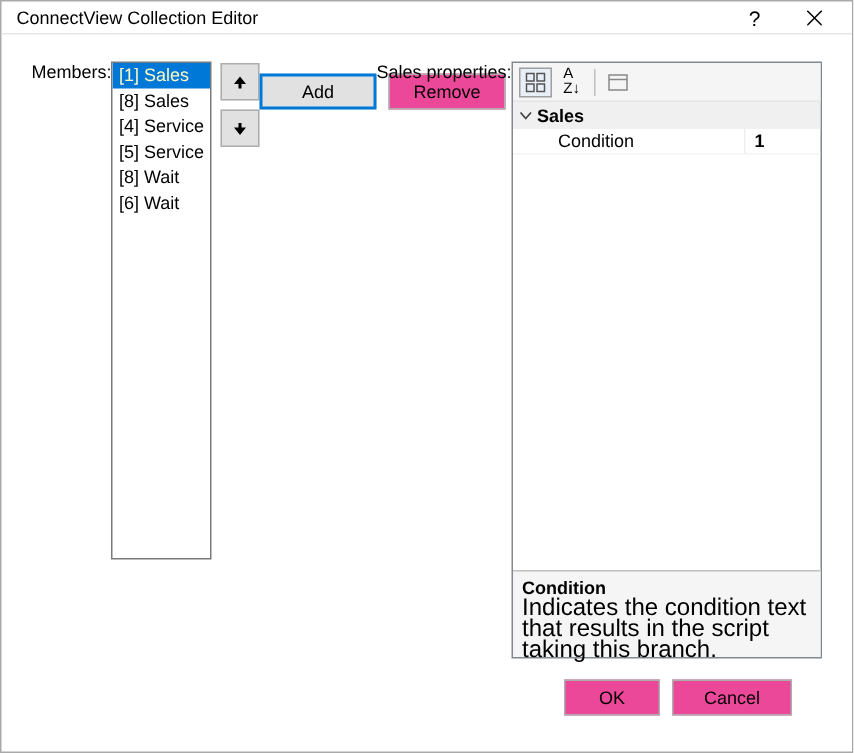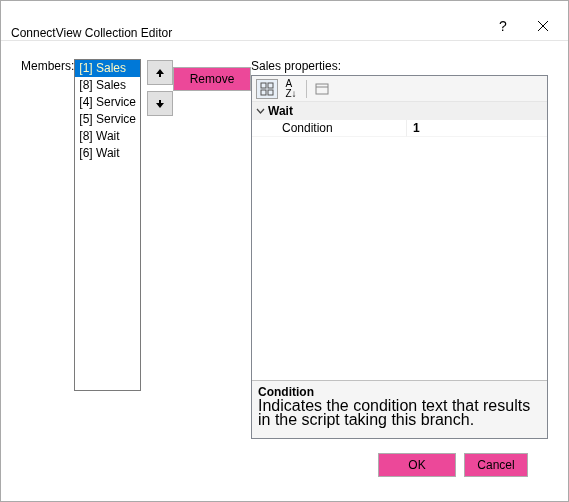--- a/index.html
+++ b/index.html
@@ -12,23 +12,23 @@
   }
   .window {
     width: 569px;
     height: 502px;
     border: 1px solid #a9a9a9;
     display: flex;
     flex-direction: column;
     background: #fff;
   }
   .titlebar {
-    height: 40px;
-    display: flex;
-    align-items: flex-end;
+    height: 22px;
+    display: flex;
+    align-items: center;
     padding: 0 5px 0 10px;
     border-bottom: 1px solid #e5e5e5;
   }
   .titlebar-title { flex: 1; font-size: 12px; }
   .titlebar-btn {
     width: 40px;
     height: 28px;
     display: flex;
     align-items: center;
     justify-content: center;
@@ -102,21 +102,21 @@
     justify-content: center;
     font-size: 12px;
   }
   .btn.primary {
     border: 2px solid #0078d7;
     background: #e1e1e1;
   }
   .right-col {
     flex: 1;
     display: flex;
-    flex-direction: column;
+    flex-direction: row;
     padding-left: 10px;
   }
   .props-box {
     border: 1px solid #828790;
     display: flex;
     flex-direction: column;
     flex: 1;
     min-height: 0;
     background: #fff;
   }
@@ -248,20 +248,21 @@
             <div class="sq-btn">
               <span>
                 <svg width="10" height="10" viewBox="0 0 10 10">
                     <polygon points="5,9 1,4 4,4 4,1 6,1 6,4 9,4" fill="#000"></polygon>
                   </svg>
               </span>
             </div>
           </div>
         </div>
         <div class="btn-row">
+          <div class="btn primary">Add</div>
           <div class="btn">Remove</div>
         </div>
       </div>
 
       <div class="right-col">
         <div class="label">Sales properties:</div>
         <div class="props-box">
           <div class="props-toolbar">
             <div class="tb-btn active">
               <span>
@@ -286,36 +287,36 @@
               </span>
             </div>
           </div>
           <div class="grid">
             <div class="cat-header">
               <span class="expander">
                 <svg width="9" height="9" viewBox="0 0 9 9">
                     <polyline points="1,2 4.5,6 8,2" fill="none" stroke="#444" stroke-width="1.2"></polyline>
                   </svg>
               </span>
-              <span>Wait</span>
+              <span>Sales</span>
             </div>
             <div id="prop-rows">
                 <div class="prop-row">
                   <div class="prop-name">Condition</div>
                   <div class="prop-value">1</div>
                 </div>
               </div>
           </div>
           <div class="desc">
             <div class="desc-title">Condition</div>
             <div class="desc-text">Indicates the condition text that results in the script taking this branch.</div>
           </div>
         </div>
       </div>
 
     </div>
 
     <div class="footer">
-      <div class="btn" style="width:78px">OK</div>
-      <div class="btn" style="width:64px">Cancel</div>
+      <div class="btn" style="width:64px">OK</div>
+      <div class="btn" style="width:80px">Cancel</div>
     </div>
   </div>
 </div>
 
 </body></html>

